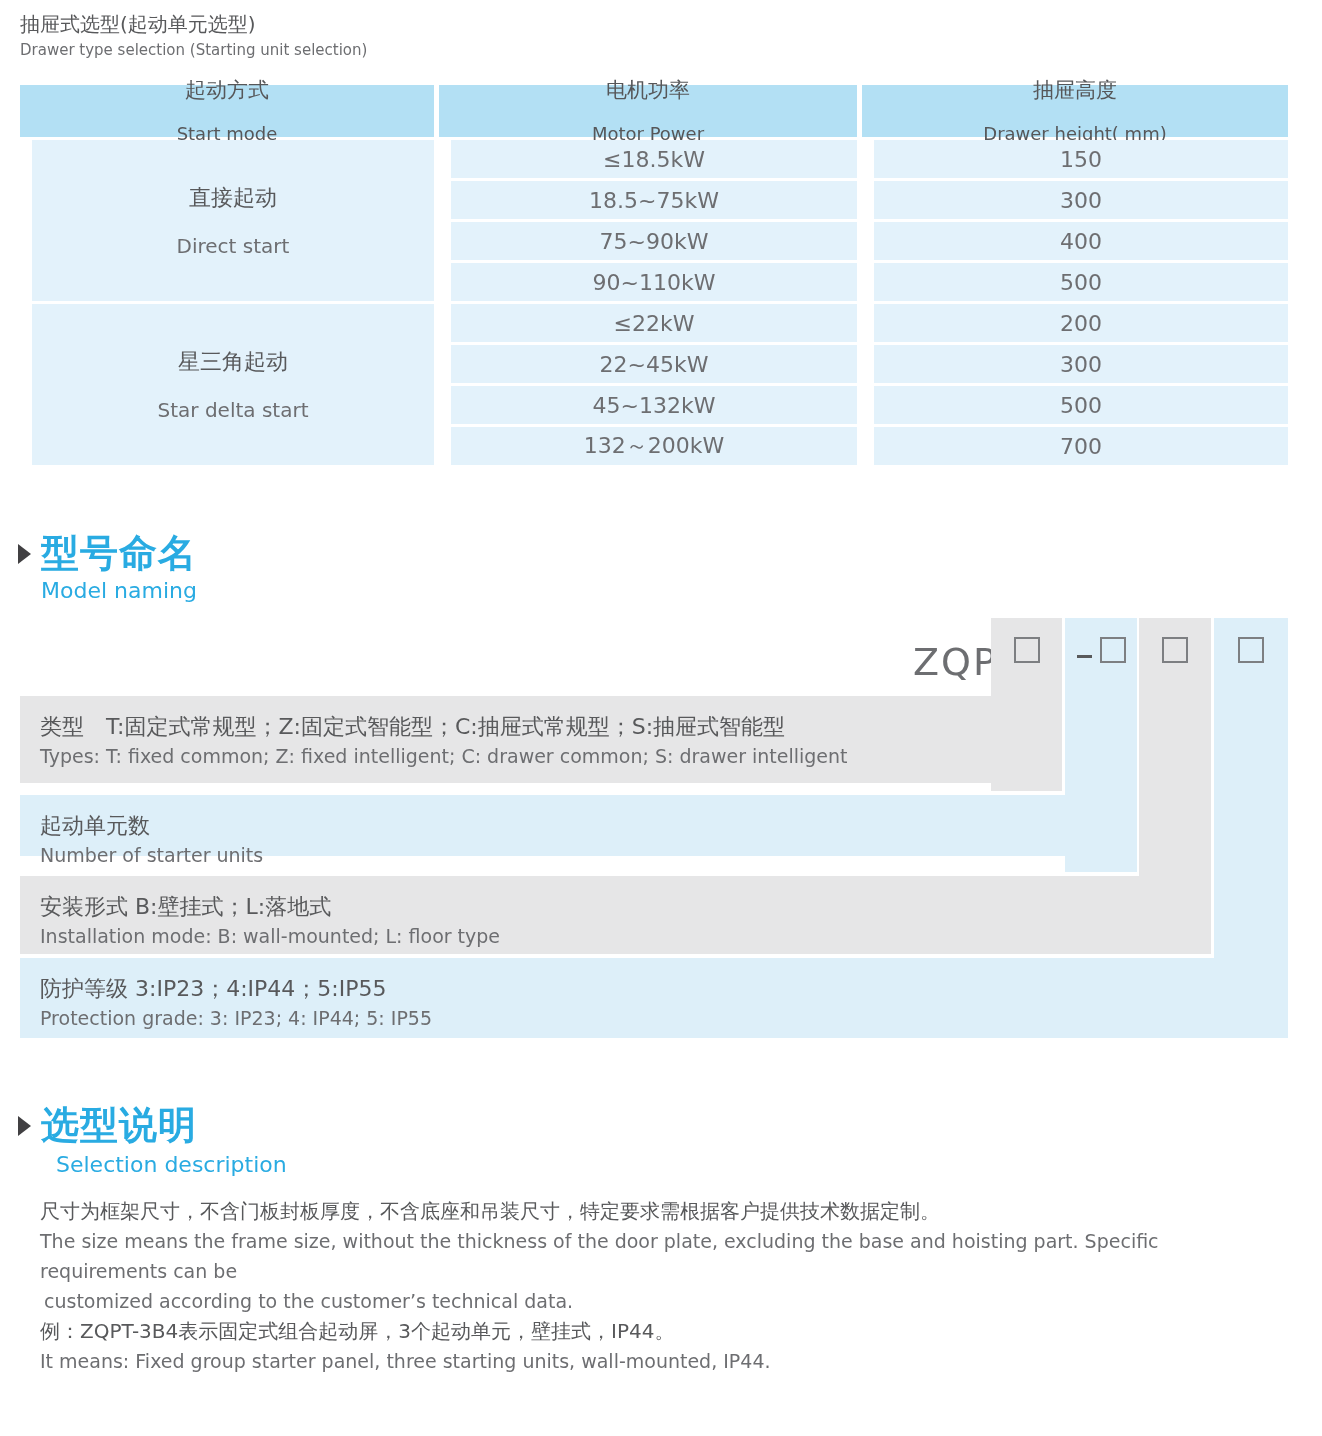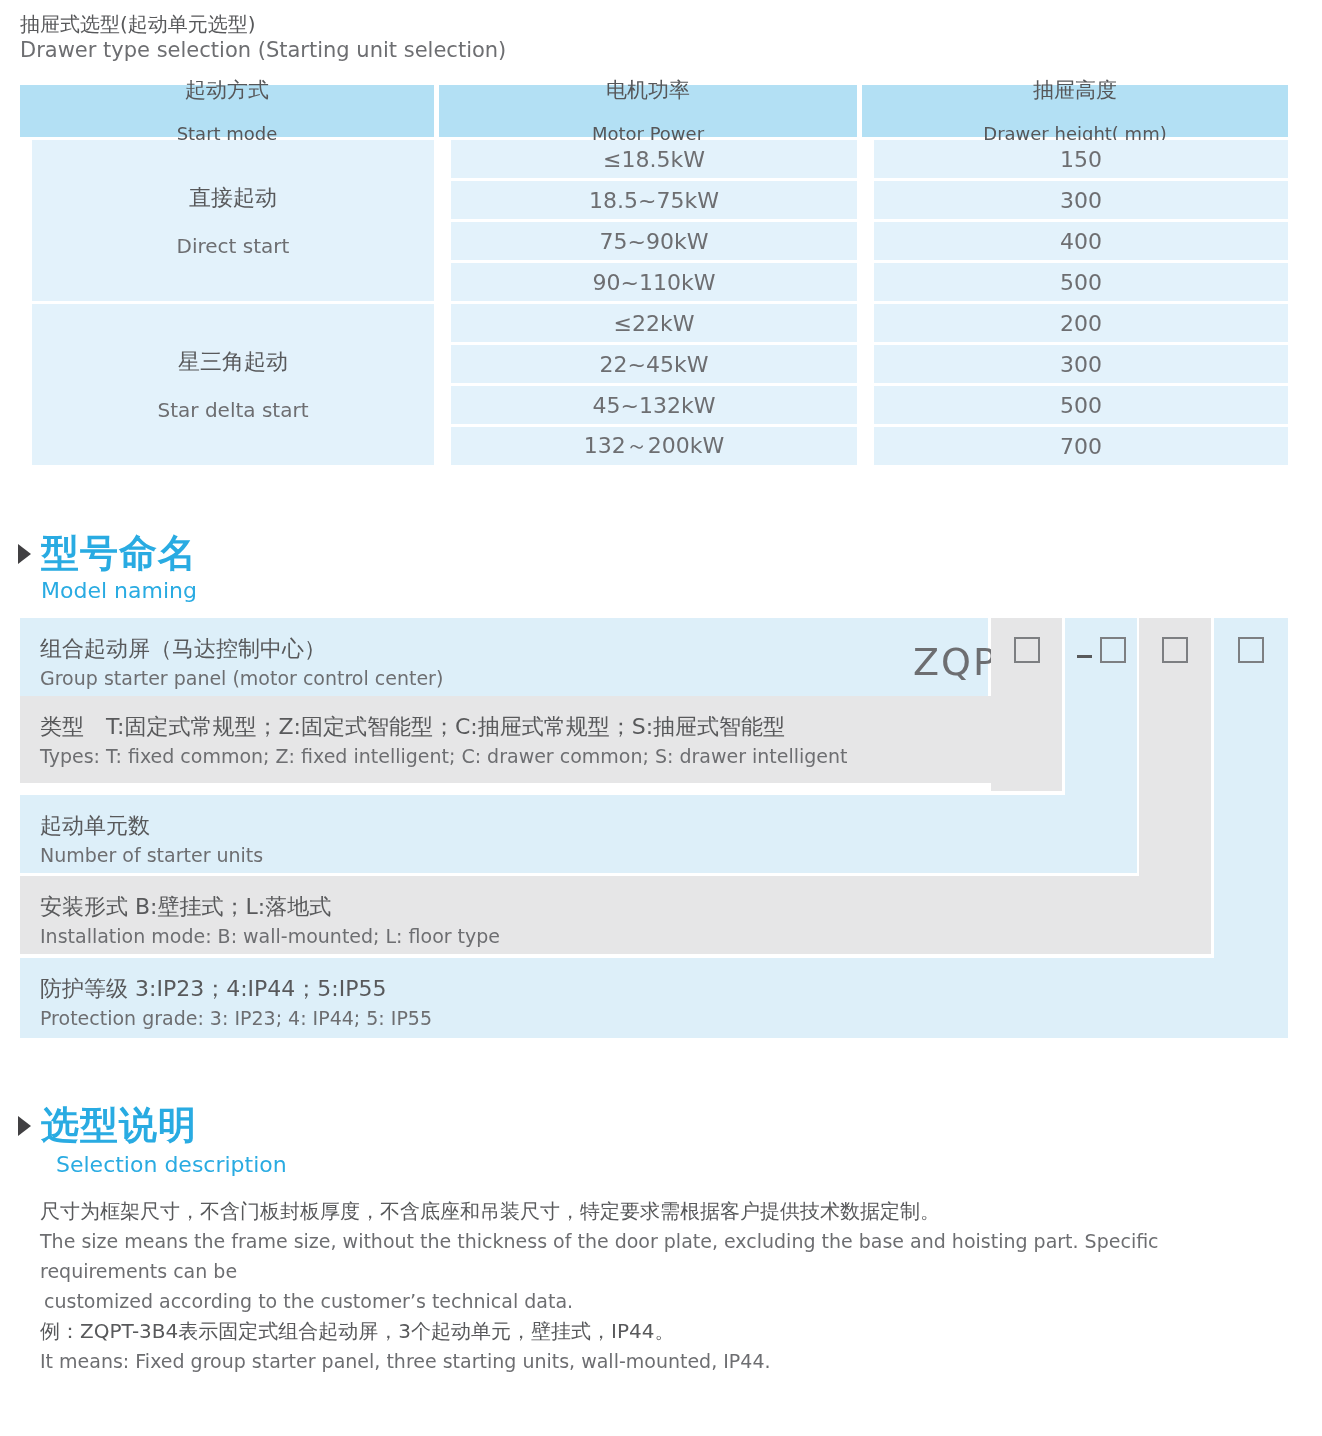--- a/index.html
+++ b/index.html
@@ -3,21 +3,21 @@
 <meta charset="utf-8">
 <style>
   * { margin:0; padding:0; box-sizing:border-box; }
   html,body { background:#ffffff; }
   body { font-family:"DejaVu Sans","Liberation Sans",sans-serif; }
   .page { position:relative; width:1322px; height:1436px; background:#ffffff; overflow:hidden; }
 
   
   .doc-title { position:absolute; left:20px; top:10px; }
   .doc-title .cn { font-size:20px; color:#58595b; line-height:28px; }
-  .doc-title .en { font-size:21px; color:#6d6e71; line-height:24px; }
+  .doc-title .en { font-size:15px; color:#6d6e71; line-height:24px; }
 
   
   .sel-table { position:absolute; left:20px; top:85px; width:1270px;
     display:grid; grid-template-columns:414px 418px 426px; grid-template-rows:52px repeat(8,38px);
     column-gap:5px; row-gap:3px; }
   .cell { display:flex; flex-direction:column; align-items:center; justify-content:center; text-align:center;gap:20px; }
   .th { background:#b3e0f4; }
   .th .cn { font-size:21px; color:#565759; line-height:26px; }
   .th .en { font-size:18px; color:#565759; line-height:22px; }
   .td { background:#e3f2fb;margin-left:12px; }
@@ -37,21 +37,21 @@
 
   
   .diagram { position:absolute; left:20px; top:618px; width:1270px; height:420px; }
   .band { position:absolute; left:0; padding:16px 0 0 20px; }
   .band .cn { font-size:22px; color:#58595b; line-height:30px; }
   .band .en { font-size:19px; color:#6d6e71; line-height:28px; }
   .blue { background:#ddeff9; }
   .gray { background:#e6e6e7; }
   .b1 { top:0;    width:968px;  height:82px; }
   .b2 { top:78px; width:1042px; height:87px; }
-  .b3 { top:177px;width:1117px; height:78px; }
+  .b3 { top:177px;width:1117px; height:61px; }
   .b4 { top:258px;width:1191px; height:78px; }
   .b5 { top:340px;width:1268px; height:80px; }
   .colstep { position:absolute; top:0; display:flex; justify-content:center; align-items:flex-start; padding-top:19px; }
   .cA { left:971px;  width:71px; height:173px; }
   .cB { left:1045px; width:72px; height:254px; }
   .cC { left:1119px; width:72px; height:336px; }
   .cD { left:1194px; width:74px; height:420px; }
   .sq { width:26px; height:26px; border:2px solid #7d7f82; background:transparent; }
   .dash { width:15px; height:3px; background:#58595b; margin-right:8px; align-self:center; margin-top:12px; }
   .cB .pair { display:flex; align-items:flex-start; }
@@ -113,24 +113,20 @@
     <div class="cell td hval">700</div>
   </div>
 
   <div class="sec-head" style="left:18px; top:528px;">
     <div class="tri"></div>
     <div class="t">型号命名</div>
   </div>
   <div class="sec-sub" style="left:41px; top:578px;">Model naming</div>
 
   <div class="diagram">
-    <div class="band blue b1">
-      <div class="cn">组合起动屏（马达控制中心）</div>
-      <div class="en">Group starter panel (motor control center)</div>
-    </div>
     <div class="band gray b2">
       <div class="cn">类型　T:固定式常规型；Z:固定式智能型；C:抽屉式常规型；S:抽屉式智能型</div>
       <div class="en">Types: T: fixed common; Z: fixed intelligent; C: drawer common; S: drawer intelligent</div>
     </div>
     <div class="band blue b3">
       <div class="cn">起动单元数</div>
       <div class="en">Number  of  starter  units</div>
     </div>
     <div class="band gray b4">
       <div class="cn">安装形式 B:壁挂式；L:落地式</div>

